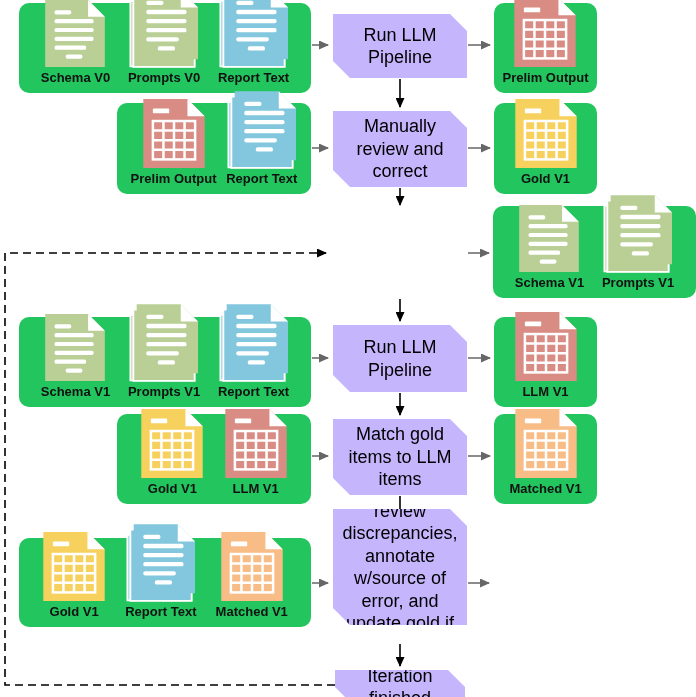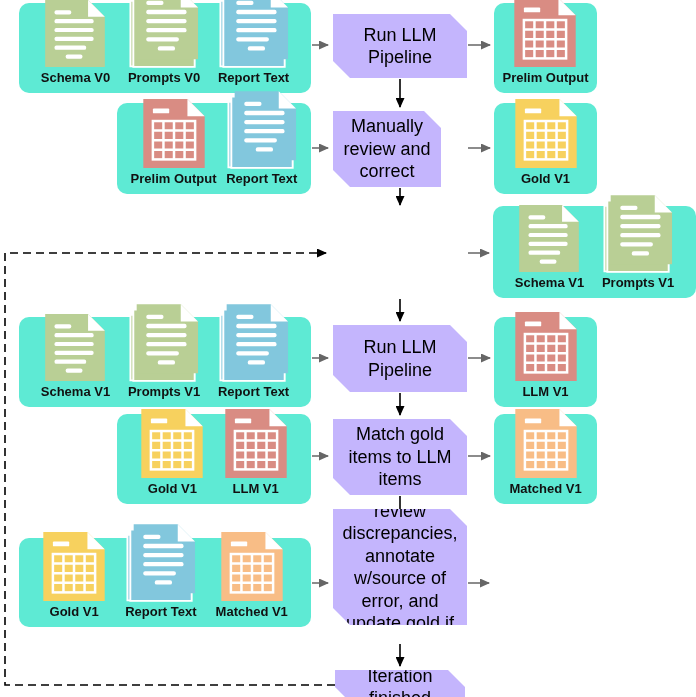--- a/index.html
+++ b/index.html
@@ -1,18 +1,18 @@
 <!DOCTYPE html>
 <html><head>
 <meta charset="utf-8">
 <style>
   html,body{margin:0;padding:0;background:#fff;}
   #canvas{position:relative;width:696px;height:697px;overflow:hidden;background:#fff;
           font-family:"Liberation Sans",sans-serif;}
-  .group{position:absolute;background:#5eead4;border-radius:10px;box-sizing:border-box;
+  .group{position:absolute;background:#22c55e;border-radius:10px;box-sizing:border-box;
          display:flex;justify-content:space-evenly;align-items:flex-end;padding:8px 4px 9px 4px;}
   .artifact{display:flex;flex-direction:column;align-items:center;gap:3px;}
   .artifact .label{font-weight:bold;font-size:13px;color:#111;white-space:nowrap;line-height:1;}
   .process{position:absolute;background:#c4b5fd;box-sizing:border-box;
            clip-path:polygon(0 0,calc(100% - 17px) 0,100% 17px,100% 100%,17px 100%,0 calc(100% - 17px));
            display:flex;align-items:center;justify-content:center;text-align:center;
            font-size:18px;line-height:1.25;color:#000;padding:4px 7px;}
   .c-green{color:#b9cf95;}
   .c-blue{color:#82c7dd;}
   .c-red{color:#d98c83;}
@@ -95,21 +95,21 @@
       <path d="M400 393 L400 415" marker-end="url(#mBlack)"></path>
       <path d="M400 496 L400 523" marker-end="url(#mBlack)"></path>
       <path d="M400 644 L400 666" marker-end="url(#mBlack)"></path>
       <path d="M335 685 L5 685 L5 253 L326 253" stroke-dasharray="8 5" marker-end="url(#mBlack)"></path>
     </g>
   </svg>
 
   <div class="process" style="left:333px;top:14px;width:134px;height:64px">
     <span>Run LLM Pipeline</span>
   </div>
-  <div class="process" style="left:333px;top:111px;width:108px;height:76px">
+  <div class="process" style="left:333px;top:111px;width:134px;height:76px">
     <span>Manually review and correct</span>
   </div>
   <div class="process" style="left:333px;top:325px;width:134px;height:67px">
     <span>Run LLM Pipeline</span>
   </div>
   <div class="process" style="left:333px;top:419px;width:134px;height:76px">
     <span>Match gold items to LLM items</span>
   </div>
   <div class="process" style="left:333px;top:509px;width:134px;height:116px">
     <span>Manually review discrepancies, annotate w/source of error, and update gold if needed</span>

